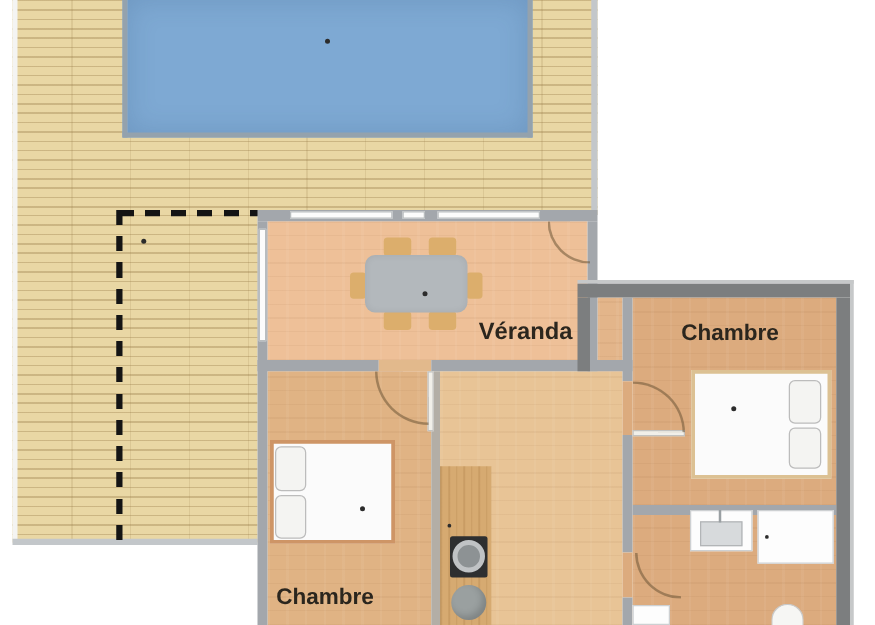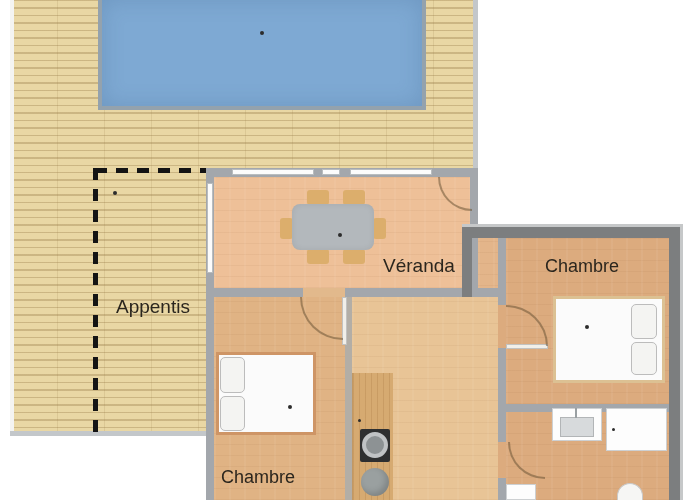--- a/index.html
+++ b/index.html
@@ -61,21 +61,21 @@
   .stove{background:#2e2f30;border-radius:2px;}
   .stove-ring{border-radius:50%;background:#8d9294;border:4px solid #c0c3c5;box-sizing:border-box;}
   .stool{border-radius:50%;background:#9aa0a0;box-shadow:inset -3px -3px 6px rgba(0,0,0,.18);}
   .fixture{background:#fdfdfd;border:1px solid #cdd0d2;box-sizing:border-box;}
   .basin{background:#d7dadc;border:1px solid #b2b5b7;box-sizing:border-box;}
   .faucet{background:#9aa0a3;}
   .toilet{background:#f6f6f4;border:1px solid #c9c9c9;border-bottom:none;border-radius:13px 13px 0 0;box-sizing:border-box;}
   .dot{background:#2c2c2c;border-radius:50%;}
   
   .room-label{
-    color:var(--c-label-text,#2b261e);font-weight:400;white-space:nowrap;
+    color:var(--c-label-text,#2b261e);font-weight:700;white-space:nowrap;
     font-size:19px;line-height:21px;letter-spacing:0;
   }
   .room-label.small{font-size:18px;}
 </style>
 </head>
 <body>
 
 <div id="canvas">
 
   <div class="abs deck" style="left:10px;top:0;width:468px;height:172px;"></div>
@@ -83,21 +83,20 @@
   <div class="abs deck-edge-white" style="left:10px;top:0;width:4px;height:434px;"></div>
   <div class="abs deck-edge" style="left:10px;top:431px;width:196px;height:5px;"></div>
   <div class="abs deck-edge" style="left:473px;top:0;width:5px;height:172px;"></div>
 
   <div class="abs pool" style="left:98px;top:0;width:320px;height:106px;"></div>
   <div class="abs dot" style="left:260px;top:31px;width:4px;height:4px;"></div>
 
   <div class="abs dash-h" style="left:95px;top:168px;width:118px;height:5px;"></div>
   <div class="abs dash-v" style="left:93px;top:168px;width:5px;height:266px;"></div>
   <div class="abs dot" style="left:113px;top:191px;width:4px;height:4px;"></div>
-  <div class="abs room-label" style="left:116px;top:296px;">Appentis</div>
 
   <div class="abs floor f-veranda" style="left:214px;top:177px;width:256px;height:111px;"></div>
   <div class="abs floor f-chambre-sud" style="left:214px;top:297px;width:131px;height:203px;"></div>
   <div class="abs floor f-hall" style="left:352px;top:297px;width:146px;height:203px;"></div>
   <div class="abs floor f-vestibule" style="left:478px;top:238px;width:20px;height:59px;"></div>
   <div class="abs floor f-chambre-nord" style="left:506px;top:238px;width:163px;height:166px;"></div>
   <div class="abs floor f-salle" style="left:506px;top:412px;width:163px;height:88px;"></div>
 
   <div class="abs wall" style="left:206px;top:168px;width:272px;height:9px;"></div>
   <div class="abs wall" style="left:206px;top:177px;width:8px;height:323px;"></div>

